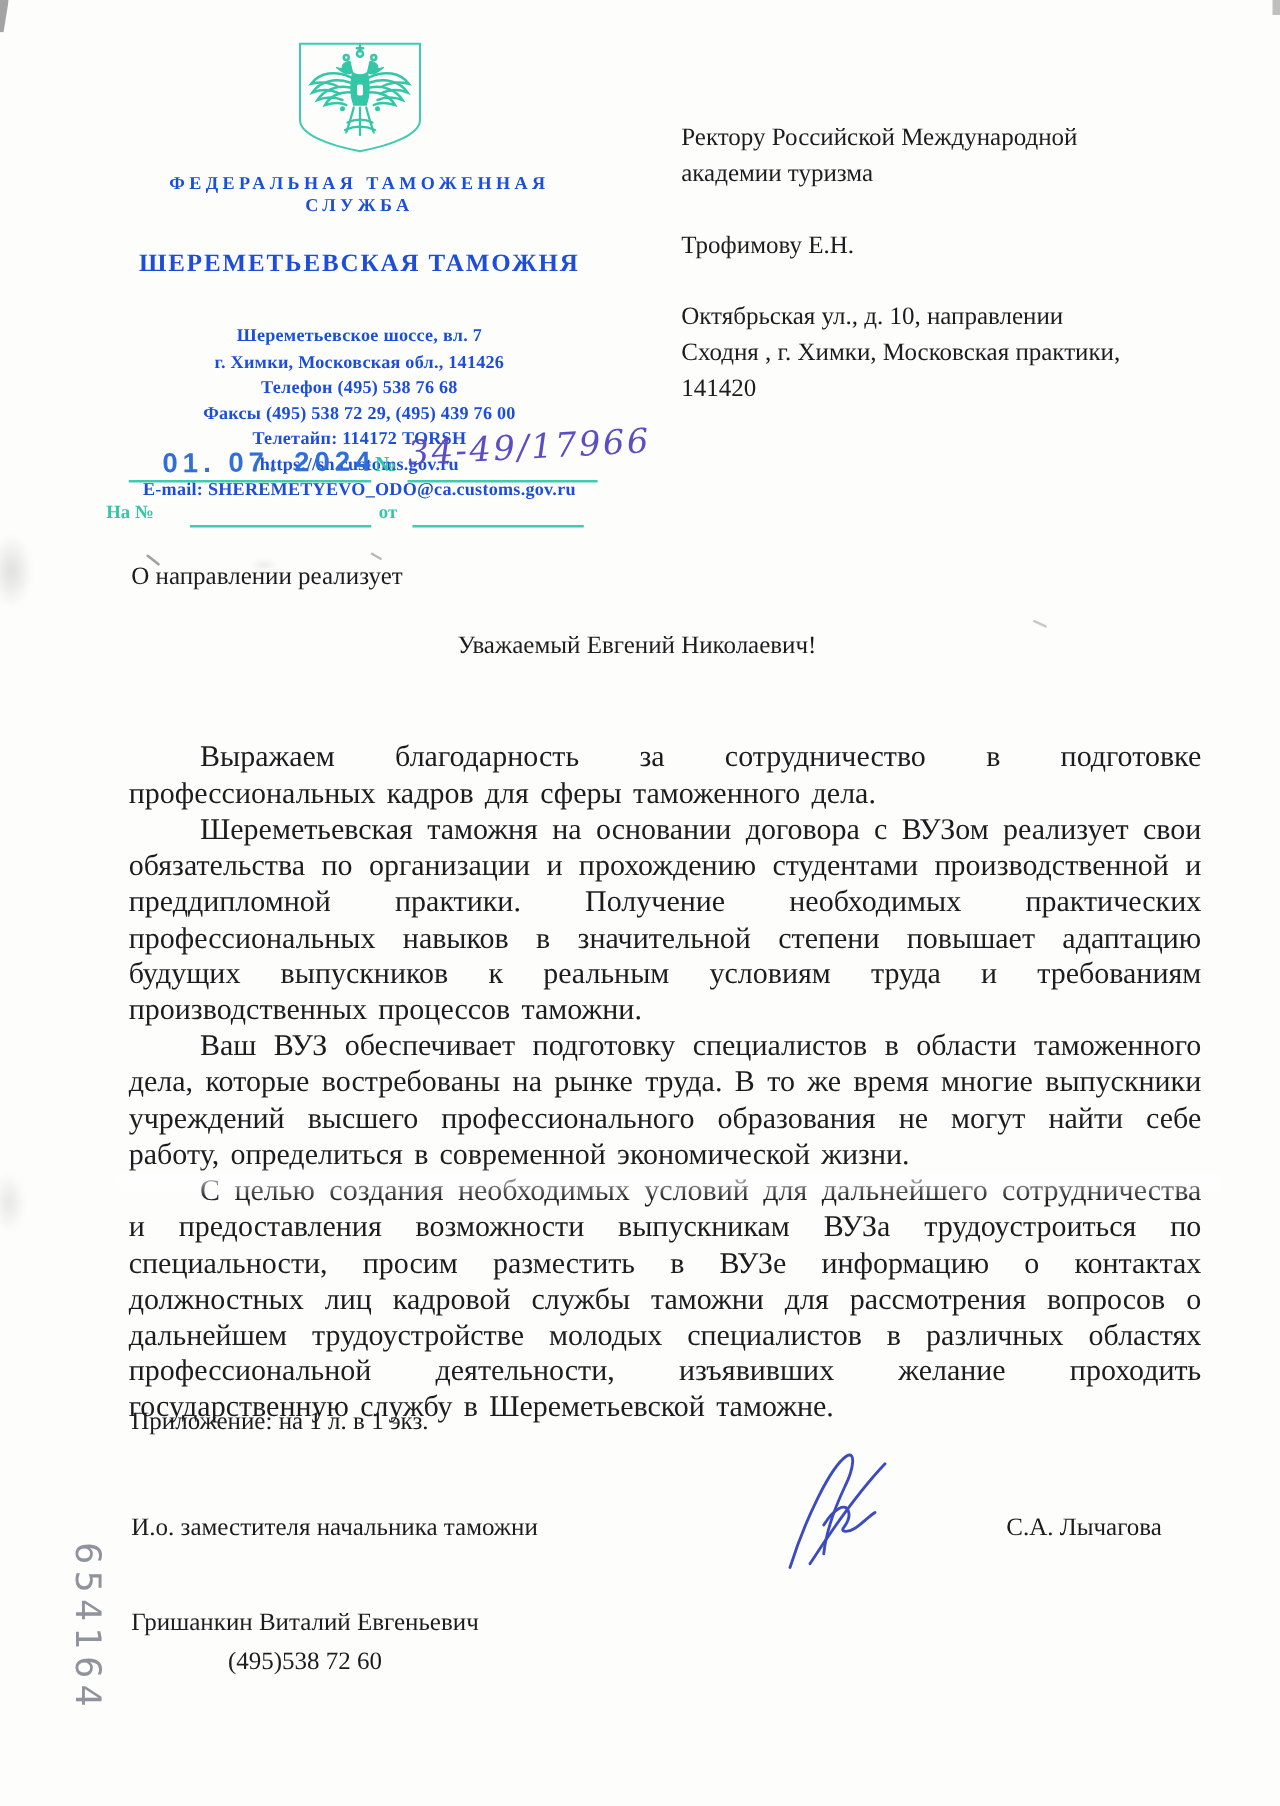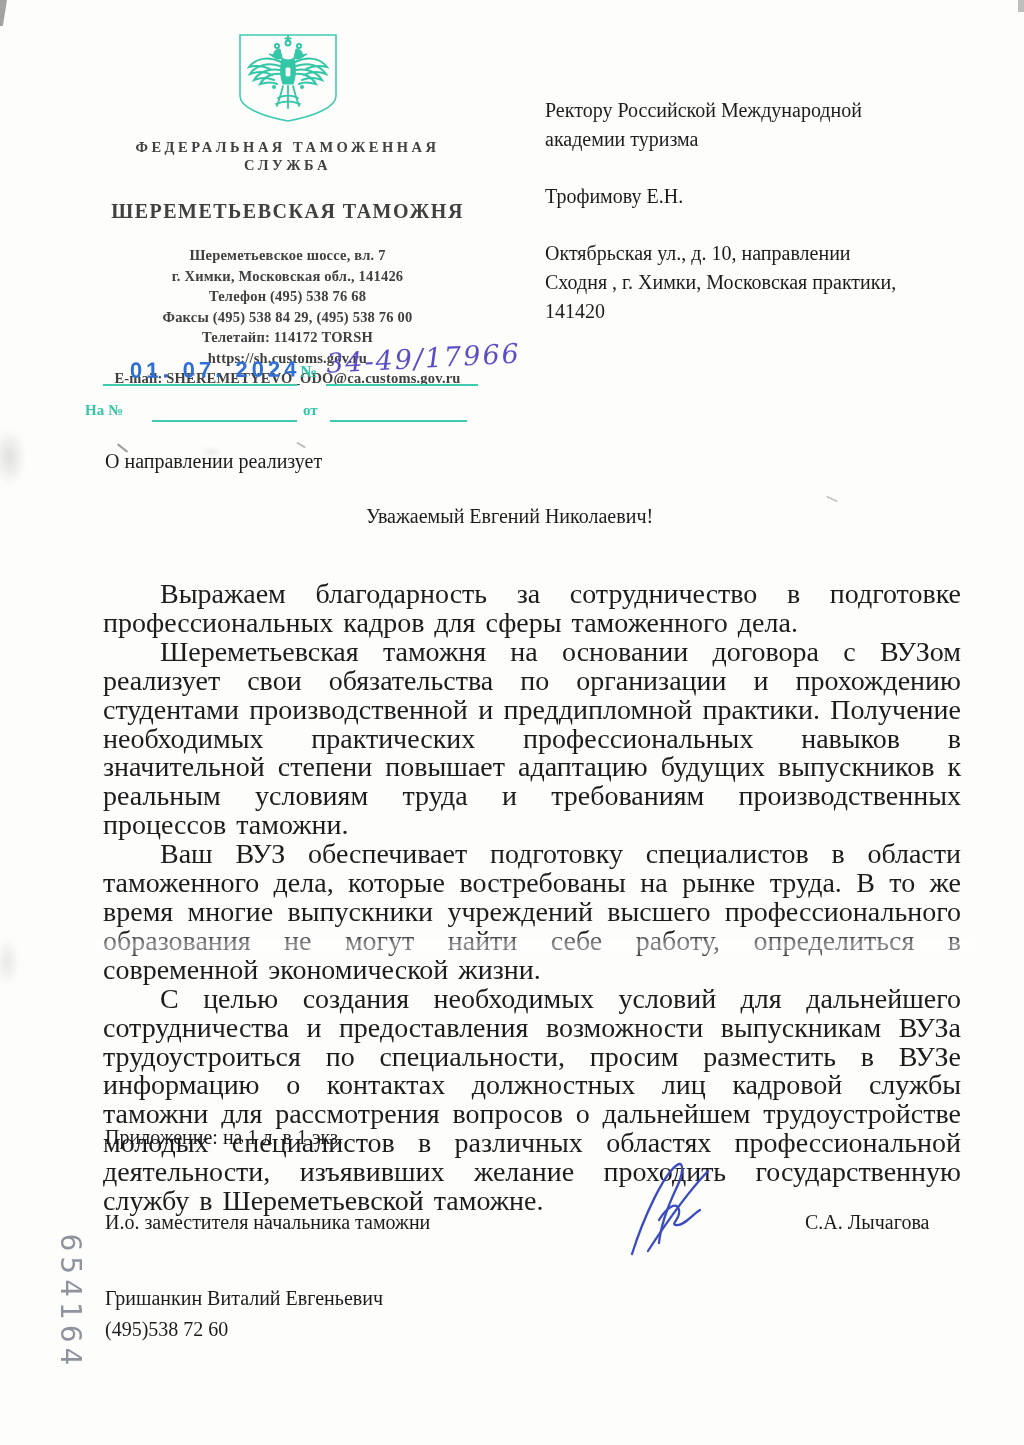--- a/index.html
+++ b/index.html
@@ -8,32 +8,32 @@
     width:1024px;height:1445px;
     margin:0 auto;
     background:#fdfdfc;
     font-family:"Liberation Serif", serif;
     color:#1c1c1c;
     overflow:hidden;
   }
   
   .letterhead{
     position:absolute;left:85px;top:32px;width:405px;
-    text-align:center;color:#404040;
+    text-align:center;color:#1d4ed8;
   }
   .emblem{display:block;margin:0 auto;}
   .org-top{
     margin-top:14px;font-weight:bold;font-size:14.5px;
     letter-spacing:3.5px;line-height:18px;
   }
   .org-name{
     margin-top:26px;font-weight:bold;font-size:20px;letter-spacing:1.5px;
   }
   .address{
-    margin-top:22px;font-weight:bold;font-size:14.5px;line-height:20.5px;
+    margin-top:36px;font-weight:bold;font-size:14.5px;line-height:20.5px;
     letter-spacing:.2px;
   }
   
   .ref-label{position:absolute;color:#34c7a7;font-weight:bold;font-size:15px;font-family:"Liberation Serif",serif;}
   .ref-line{position:absolute;border-bottom:2px solid #3fcbb0;height:0;}
   .date-stamp{
     position:absolute;left:130px;top:357px;width:200px;
     color:#2f6fd6;font-family:"Liberation Sans",sans-serif;
     font-weight:bold;font-size:22px;letter-spacing:4px;
     transform:rotate(-.5deg);
@@ -45,29 +45,29 @@
     transform:rotate(-3deg);white-space:nowrap;
   }
   
   .recipient{position:absolute;left:545px;top:96px;width:430px;font-size:20px;}
   .recipient div{line-height:29px;}
   .recipient .gap{height:28px;}
   
   .subject{position:absolute;left:105px;top:450px;font-size:20px;}
   .salutation{position:absolute;left:366px;top:505px;font-size:20px;}
   .body-text{
-    position:absolute;left:103px;top:580px;width:858px;
-    font-size:28px;line-height:28.9px;text-align:justify;word-spacing:3px;
+    position:absolute;left:103px;top:592px;width:858px;
+    font-size:24px;line-height:28.9px;text-align:justify;word-spacing:3px;
   }
   .body-text p{margin:0;text-indent:57px;}
   .attachment{position:absolute;left:105px;top:1126px;font-size:20px;}
   .sig-position{position:absolute;left:105px;top:1211px;font-size:20px;}
   .sig-name{position:absolute;left:805px;top:1211px;font-size:20px;}
   .signature-svg{position:absolute;left:618px;top:1158px;}
-  .executor{position:absolute;left:105px;top:1283px;font-size:20px;line-height:31px;}
+  .executor{position:absolute;left:105px;top:1283px;font-size:20px;line-height:31px;text-align:center;}
   .doc-number{
     position:absolute;left:0px;top:1285px;width:140px;height:34px;
     transform:rotate(90deg);
     font-family:"DejaVu Sans",sans-serif;font-size:28px;
     letter-spacing:5px;color:#8f939d;text-align:center;
   }
   
   .fade-strip{
     position:absolute;left:95px;top:933px;width:880px;height:27px;
     background:linear-gradient(to bottom, rgba(255,255,255,0) 0%, rgba(255,255,255,.55) 45%, rgba(255,255,255,0) 100%);
@@ -130,21 +130,21 @@
       <div>ФЕДЕРАЛЬНАЯ ТАМОЖЕННАЯ</div>
       <div>СЛУЖБА</div>
     </div>
 
     <div class="org-name">ШЕРЕМЕТЬЕВСКАЯ ТАМОЖНЯ</div>
 
     <div class="address">
       <div>Шереметьевское шоссе, вл. 7</div>
       <div>г. Химки, Московская обл., 141426</div>
       <div>Телефон (495) 538 76 68</div>
-      <div>Факсы (495) 538 84 29, (495) 538 76 00</div>
+      <div>Факсы (495) 538 72 29, (495) 439 76 00</div>
       <div>Телетайп: 114172 TORSH</div>
       <div>https://sh.customs.gov.ru</div>
       <div>E-mail: SHEREMETYEVO_ODO@ca.customs.gov.ru</div>
     </div>
   </div>
 
   <div class="date-stamp">01. 07. 2024</div>
   <div class="ref-line" style="left:103px;top:384px;width:194px;"></div>
   <div class="ref-label" style="left:300px;top:362px;font-size:17px;">№</div>
   <div class="hand-number">34-49/17966</div>

